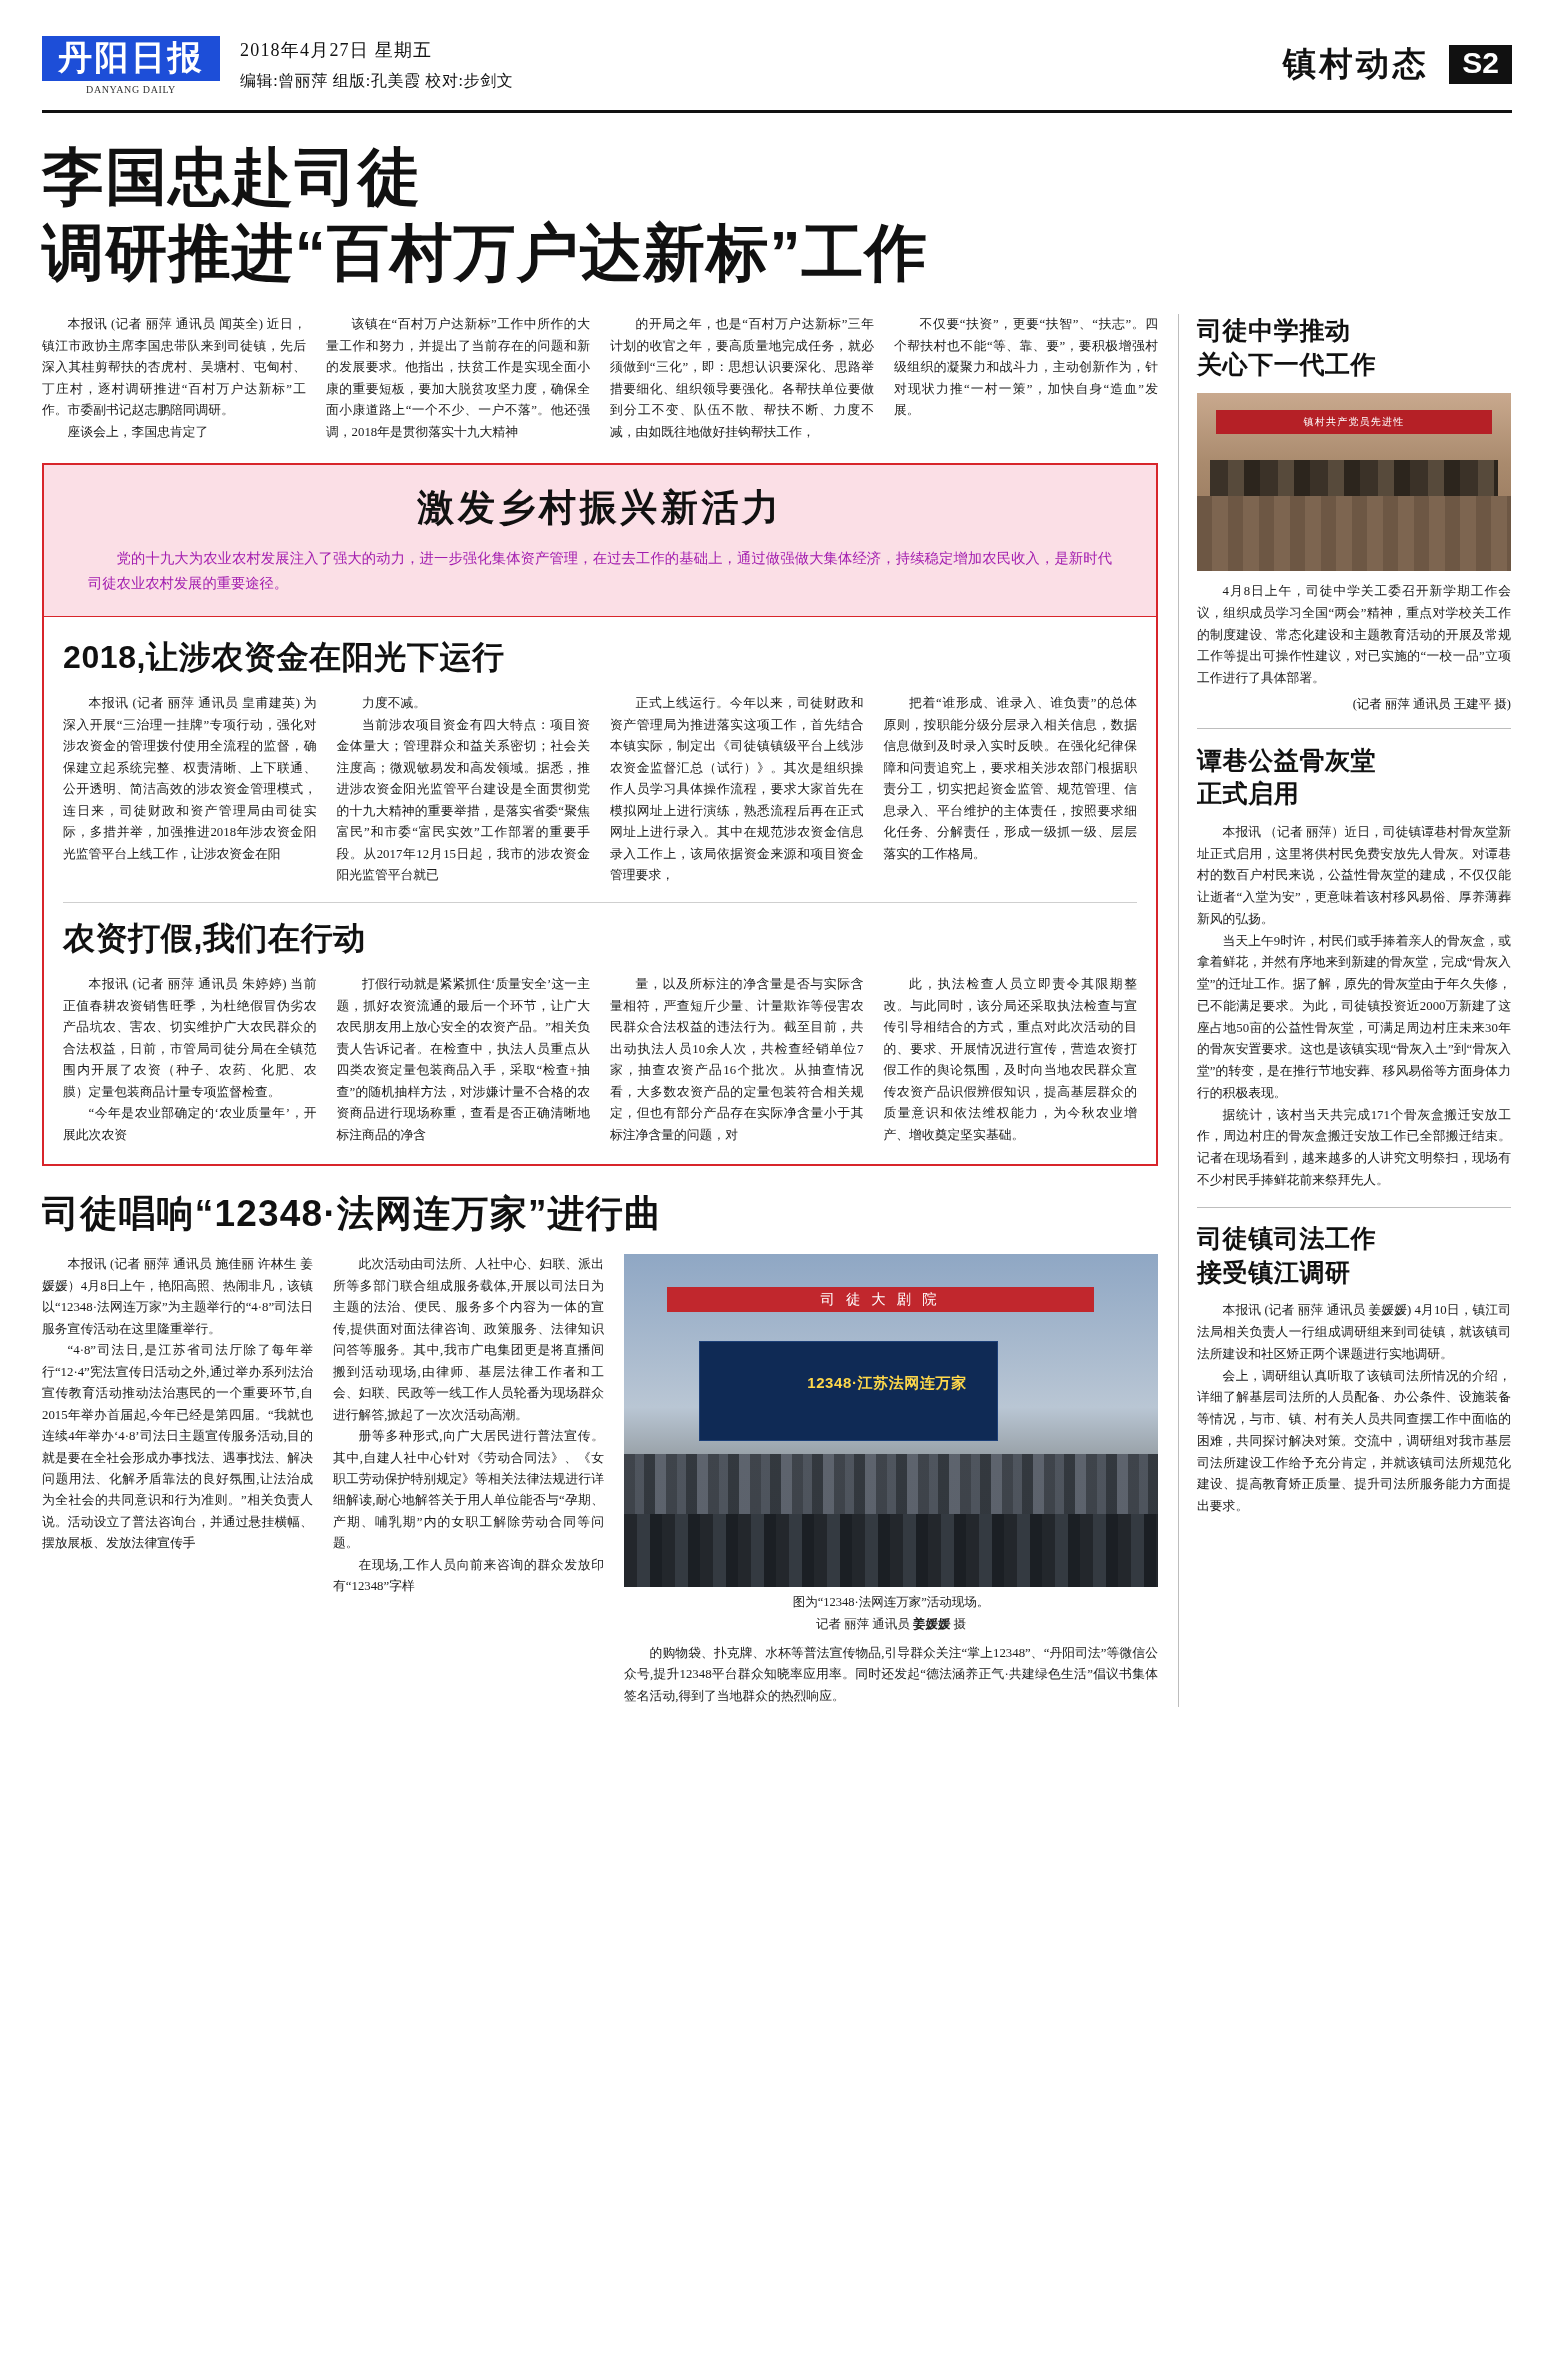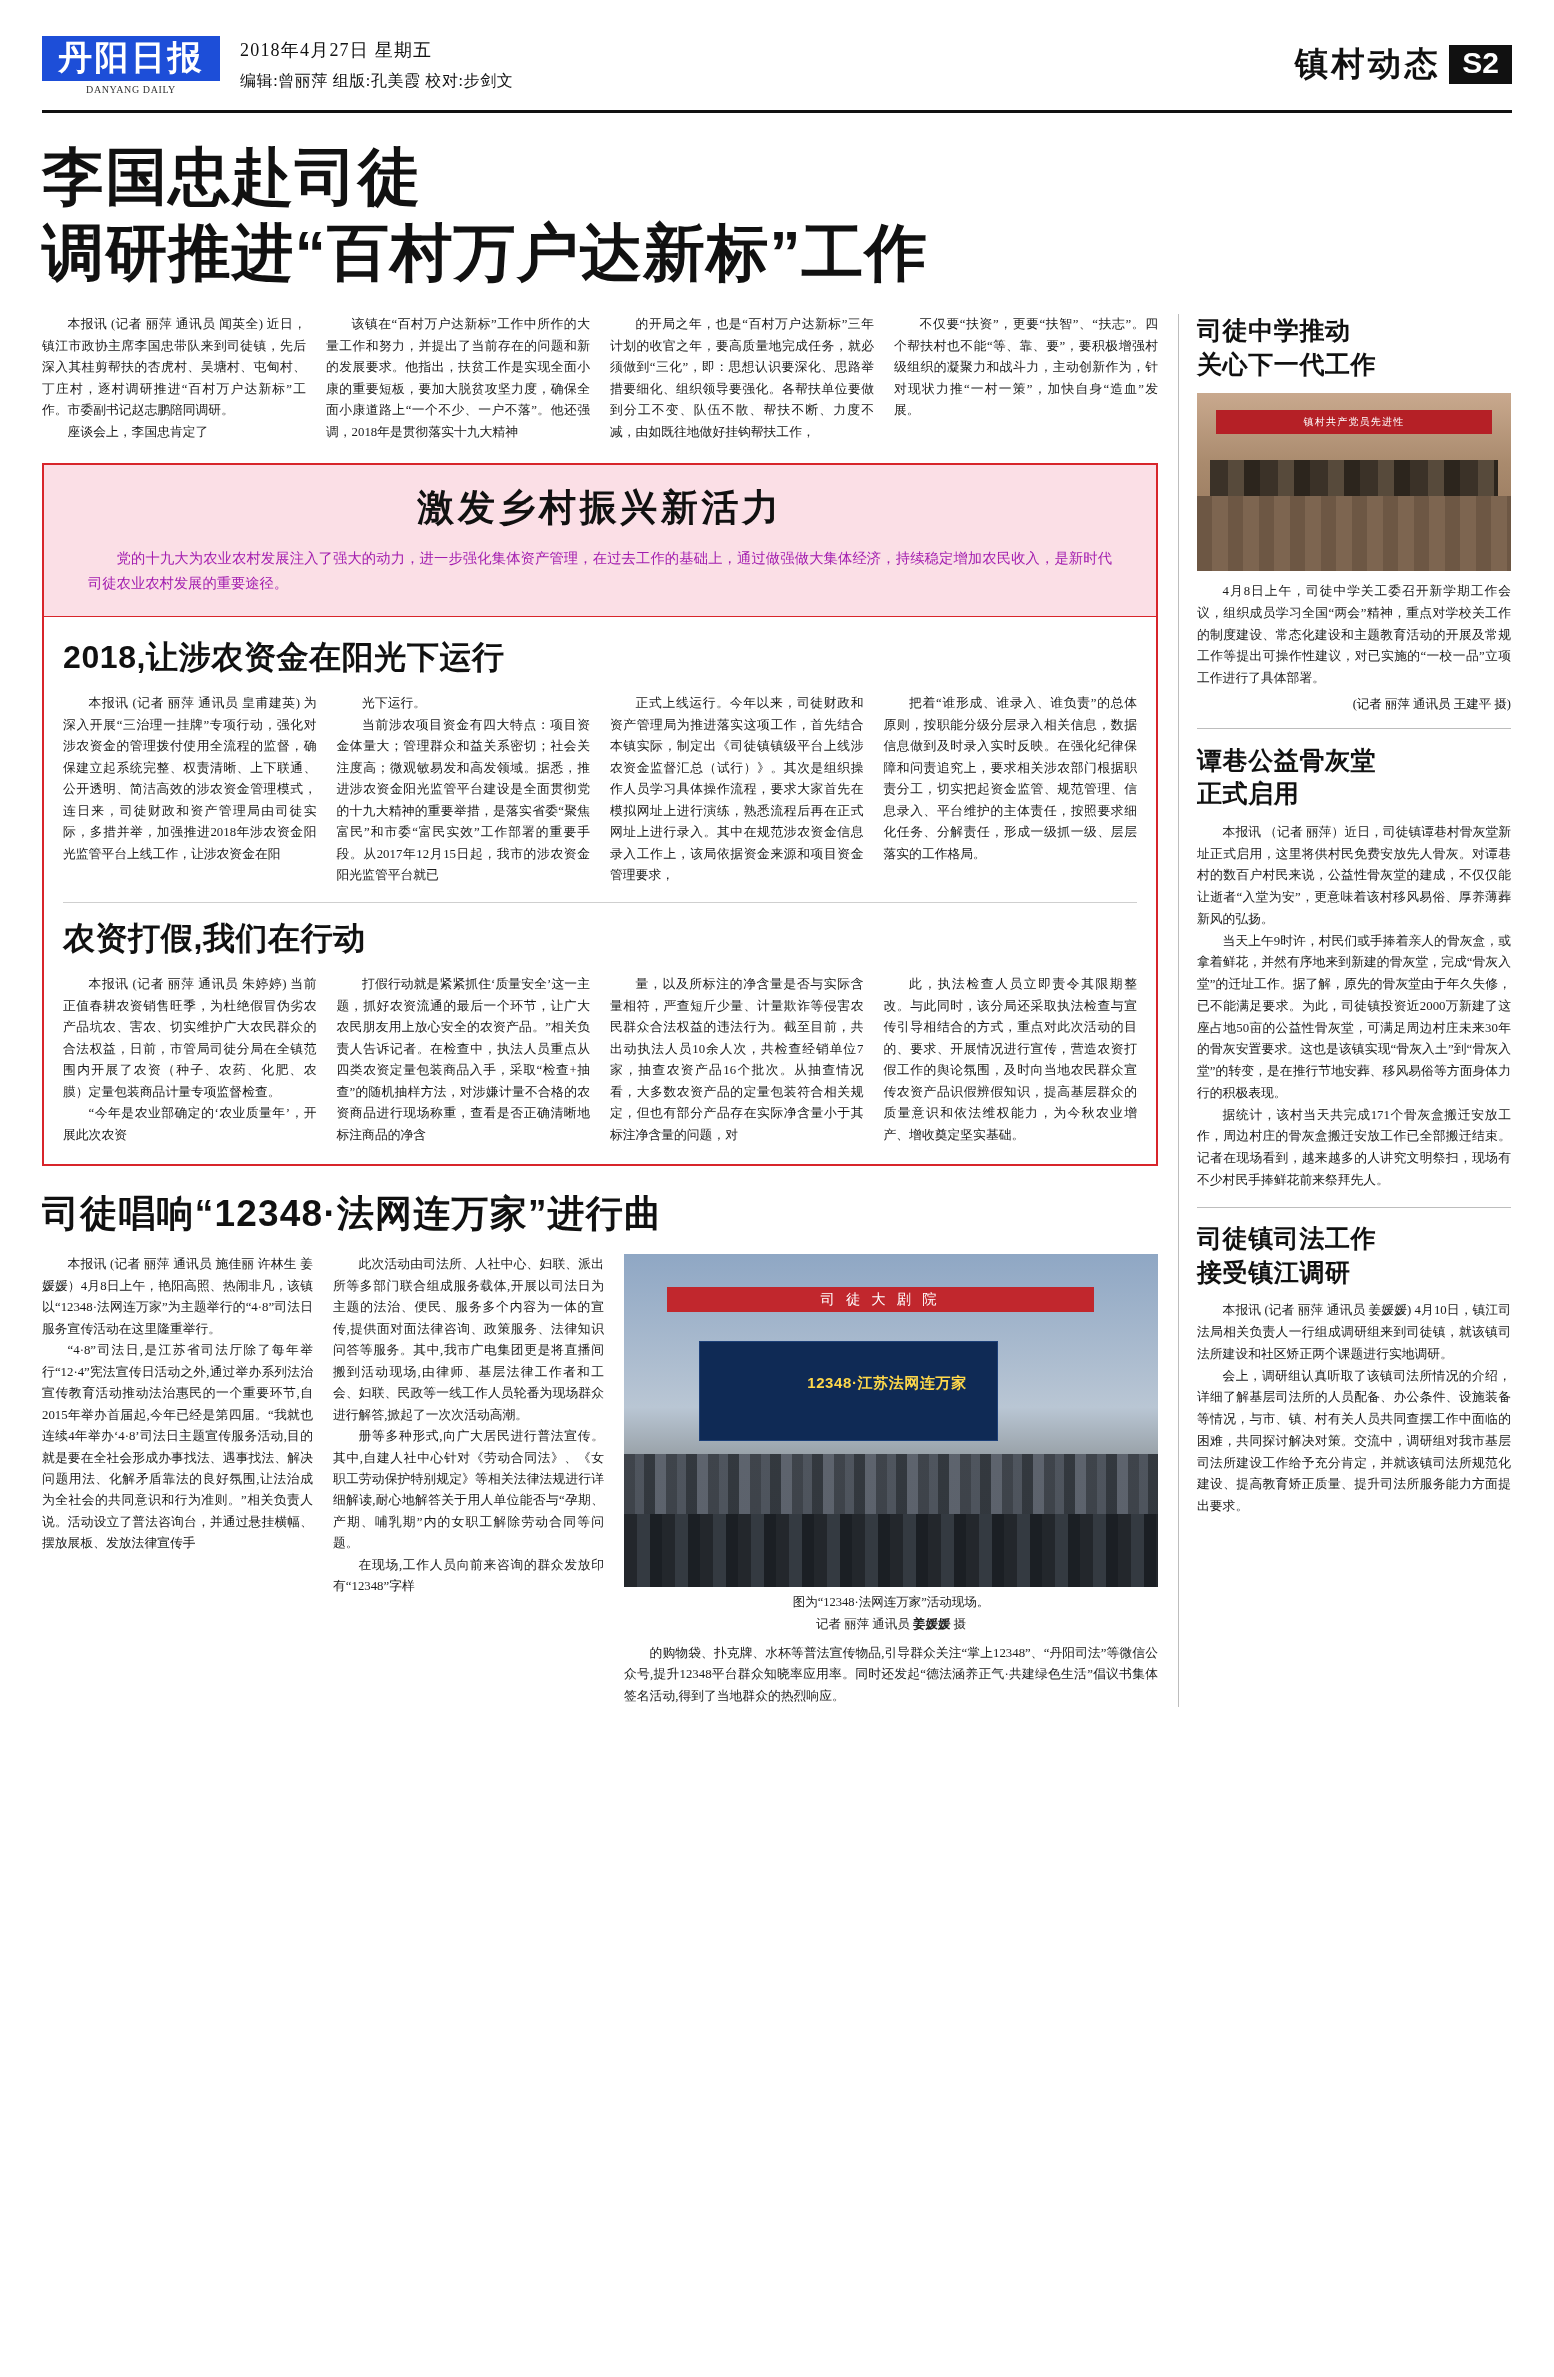--- a/index.html
+++ b/index.html
@@ -59,21 +59,21 @@
     margin-bottom: 8.3px;
   }
   .mast-line2 {
     font-size: 16px;
     letter-spacing: 0.6px;
     color:#111;
   }
   .masthead-right {
     display:flex;
     align-items:center;
-    gap: 8px;
+    gap: 20px;
     padding-top: 6px;
   }
   .section-title {
     font-size: 33px;
     font-weight: bold;
     letter-spacing: 3.6px;
     font-family:"Liberation Sans", sans-serif;
     color:#111;
   }
   .page-num {
@@ -302,21 +302,21 @@
         </div>
 
         <div class="feature-body">
 
           <div class="sub-head">2018,让涉农资金在阳光下运行</div>
           <div class="cols">
             <div class="col">
               <p class="lead">本报讯 (记者 丽萍 通讯员 皇甫建英) 为深入开展“三治理一挂牌”专项行动，强化对涉农资金的管理拨付使用全流程的监督，确保建立起系统完整、权责清晰、上下联通、公开透明、简洁高效的涉农资金管理模式，连日来，司徒财政和资产管理局由司徒实际，多措并举，加强推进2018年涉农资金阳光监管平台上线工作，让涉农资金在阳</p>
             </div>
             <div class="col">
-              <p>光下运行。</p>
+              <p>力度不减。</p>
               <p>当前涉农项目资金有四大特点：项目资金体量大；管理群众和益关系密切；社会关注度高；微观敏易发和高发领域。据悉，推进涉农资金阳光监管平台建设是全面贯彻党的十九大精神的重要举措，是落实省委“聚焦富民”和市委“富民实效”工作部署的重要手段。从2017年12月15日起，我市的涉农资金阳光监管平台就已</p>
             </div>
             <div class="col">
               <p>正式上线运行。今年以来，司徒财政和资产管理局为推进落实这项工作，首先结合本镇实际，制定出《司徒镇镇级平台上线涉农资金监督汇总（试行）》。其次是组织操作人员学习具体操作流程，要求大家首先在模拟网址上进行演练，熟悉流程后再在正式网址上进行录入。其中在规范涉农资金信息录入工作上，该局依据资金来源和项目资金管理要求，</p>
             </div>
             <div class="col">
               <p>把着“谁形成、谁录入、谁负责”的总体原则，按职能分级分层录入相关信息，数据信息做到及时录入实时反映。在强化纪律保障和问责追究上，要求相关涉农部门根据职责分工，切实把起资金监管、规范管理、信息录入、平台维护的主体责任，按照要求细化任务、分解责任，形成一级抓一级、层层落实的工作格局。</p>
             </div>
           </div>
 

